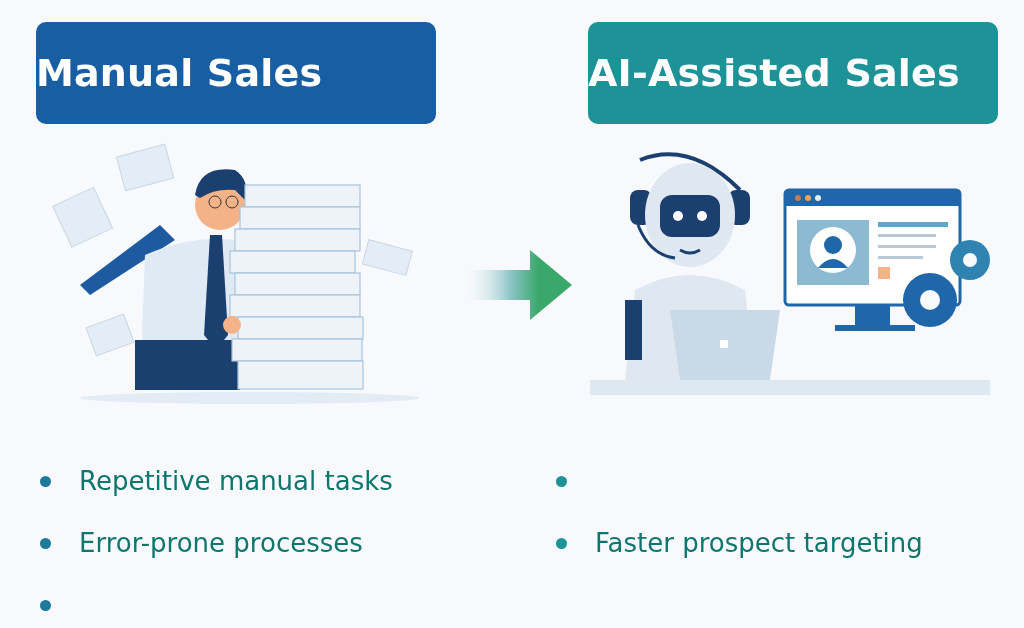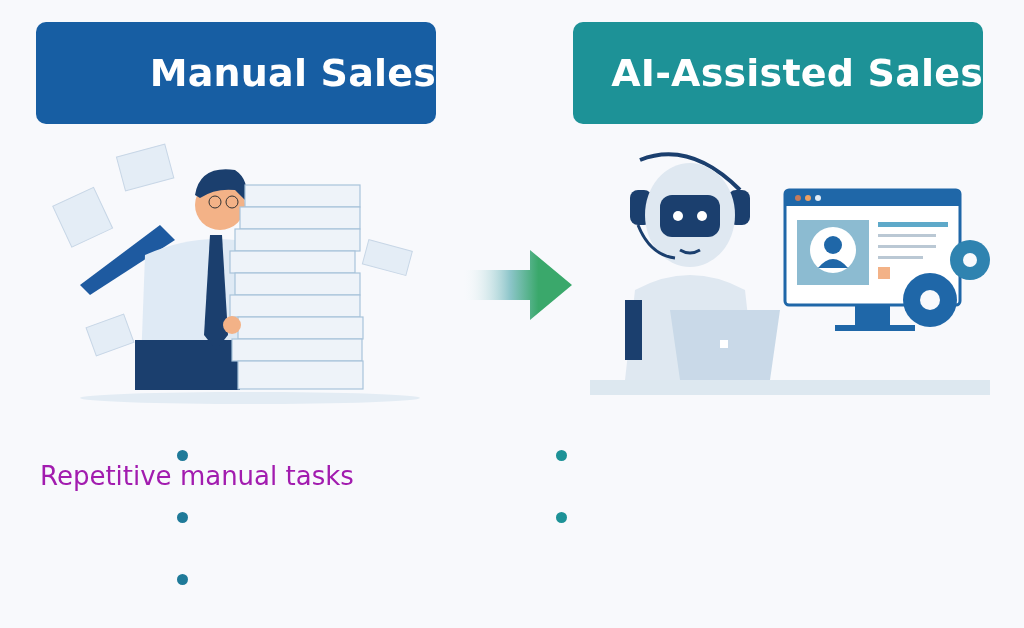--- a/index.html
+++ b/index.html
@@ -1,27 +1,27 @@
 <!DOCTYPE html>
 <html><head>
 <meta charset="utf-8">
 <style>
   html,body{margin:0;padding:0;}
   body{width:1024px;height:628px;background:#f8f9fc;position:relative;overflow:hidden;font-family:"DejaVu Sans","Liberation Sans",sans-serif;}
-  .header{position:absolute;top:22px;height:102px;border-radius:10px;display:flex;align-items:center;justify-content:flex-end;color:#fff;font-weight:bold;font-size:38px;letter-spacing:0.2px;}
+  .header{position:absolute;top:22px;height:102px;border-radius:10px;display:flex;align-items:center;justify-content:flex-start;color:#fff;font-weight:bold;font-size:38px;letter-spacing:0.2px;}
   .header.left{left:36px;width:400px;background:#175ea3;}
-  .header.right{left:573px;width:410px;background:#1d9297;}
+  .header.right{left:588px;width:410px;background:#1d9297;}
   .illus{position:absolute;}
   .illus.left{left:50px;top:140px;width:380px;height:270px;}
   .illus.right{left:580px;top:150px;width:430px;height:260px;}
   .arrow{position:absolute;left:460px;top:250px;width:115px;height:70px;}
   .list{position:absolute;top:450px;}
   .list.left{left:40px;}
   .list.right{left:556px;}
-  .item{display:flex;align-items:center;height:62px;font-size:26px;color:#a21caf;flex-direction:column;}
+  .item{display:flex;align-items:center;height:62px;font-size:26px;color:#0f766e;}
   .dot{width:11px;height:11px;border-radius:50%;margin-right:28px;flex:none;}
   .list.left .dot{background:#1f7a99;}
   .list.right .dot{background:#1d9297;}
 </style>
 </head>
 <body>
 
 <div class="header left">
   <span>Manual Sales</span>
 </div>
@@ -122,26 +122,28 @@
   <rect x="140" y="190" width="8" height="8" fill="#fff"></rect>
 </svg>
 
 <div class="list left">
   <div class="item">
     <span class="dot"></span>
     <span>Repetitive manual tasks</span>
   </div>
   <div class="item">
     <span class="dot"></span>
+    <span>Error-prone processes</span>
   </div>
   <div class="item">
     <span class="dot"></span>
   </div>
 </div>
 
 <div class="list right">
   <div class="item">
     <span class="dot"></span>
   </div>
   <div class="item">
     <span class="dot"></span>
+    <span>Faster prospect targeting</span>
   </div>
 </div>
 
 </body></html>

